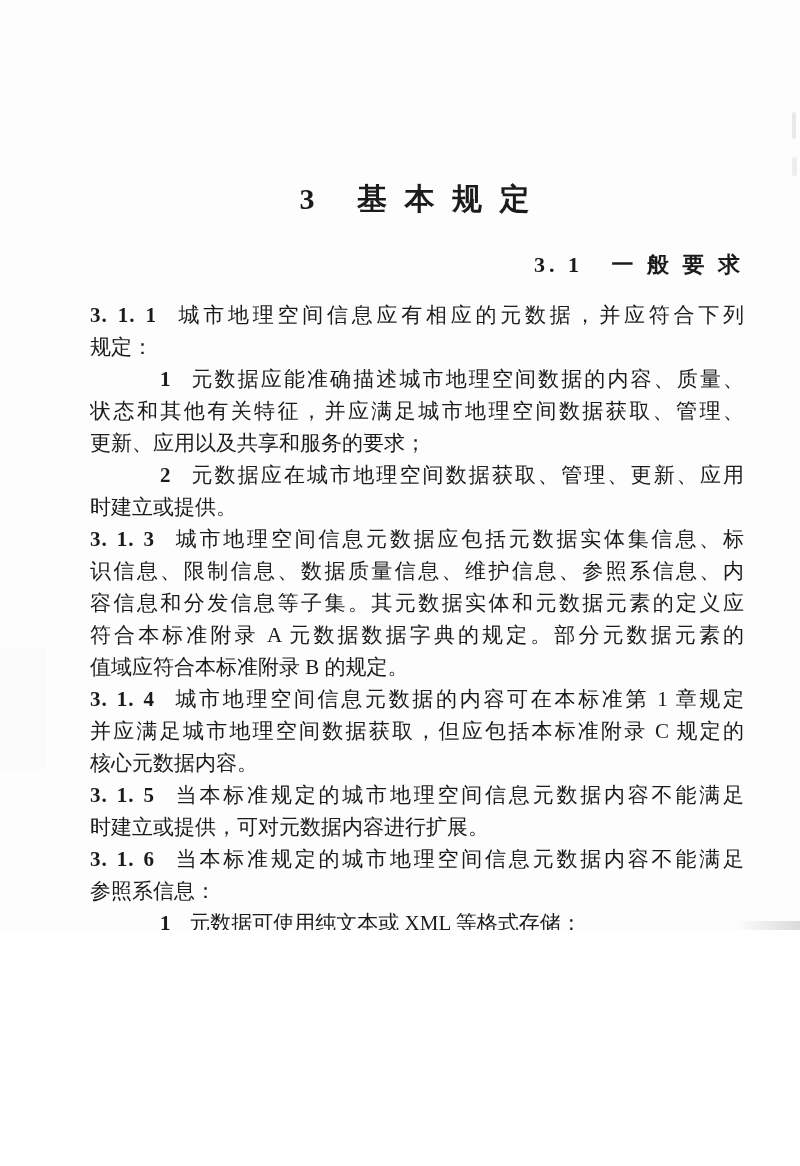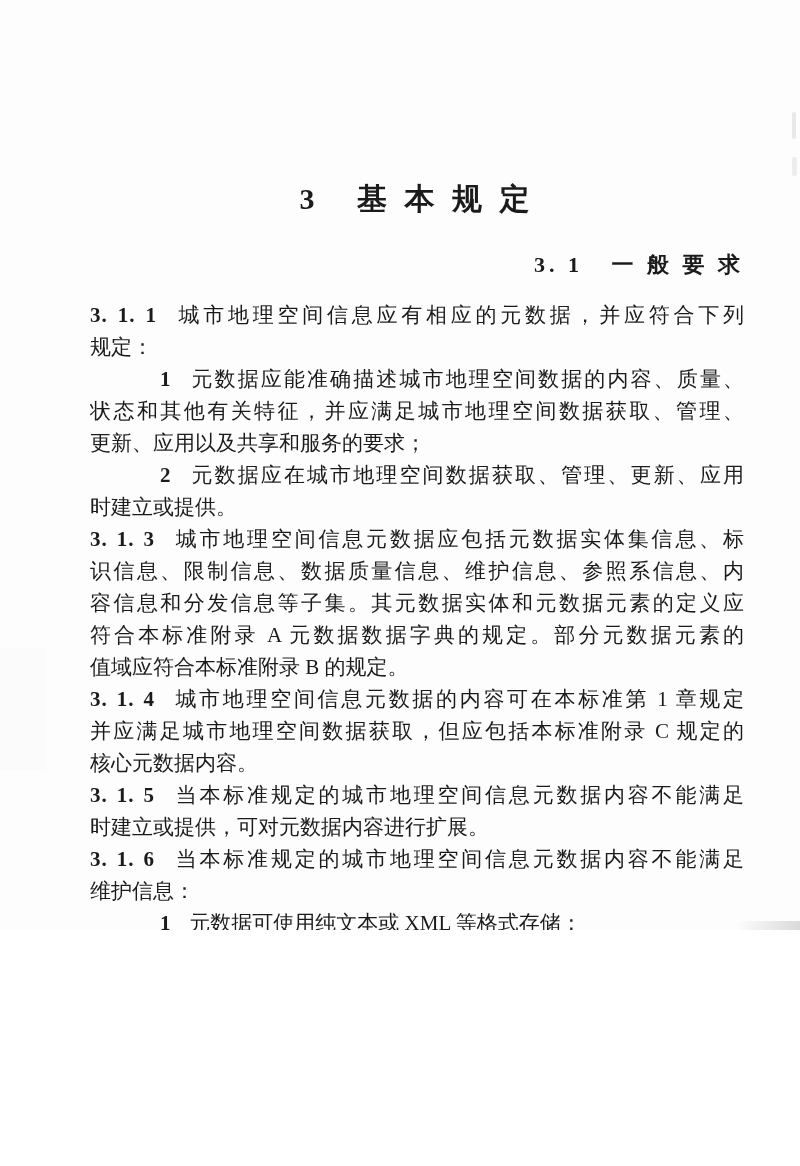--- a/index.html
+++ b/index.html
@@ -122,21 +122,21 @@
           <div class="line justify"><span class="num">3. 1. 4</span><span>城市地理空间信息元数据的内容可在本标准第 1 章规定</span></div>
           <div class="line justify"><span>并应满足城市地理空间数据获取，但应包括本标准附录 C 规定的</span></div>
           <div class="line"><span>核心元数据内容。</span></div>
         </div>
         <div class="para">
           <div class="line justify"><span class="num">3. 1. 5</span><span>当本标准规定的城市地理空间信息元数据内容不能满足</span></div>
           <div class="line"><span>时建立或提供，可对元数据内容进行扩展。</span></div>
         </div>
         <div class="para">
           <div class="line justify"><span class="num">3. 1. 6</span><span>当本标准规定的城市地理空间信息元数据内容不能满足</span></div>
-          <div class="line"><span>维护信息：</span></div>
+          <div class="line"><span>参照系信息：</span></div>
         </div>
         <div class="para">
           <div class="line indent"><span class="num">1</span><span>元数据可使用纯文本或 XML 等格式存储；</span></div>
         </div>
         <div class="para">
         </div>
       </div>
   </div>
 
   <div class="page-number">4</div>

